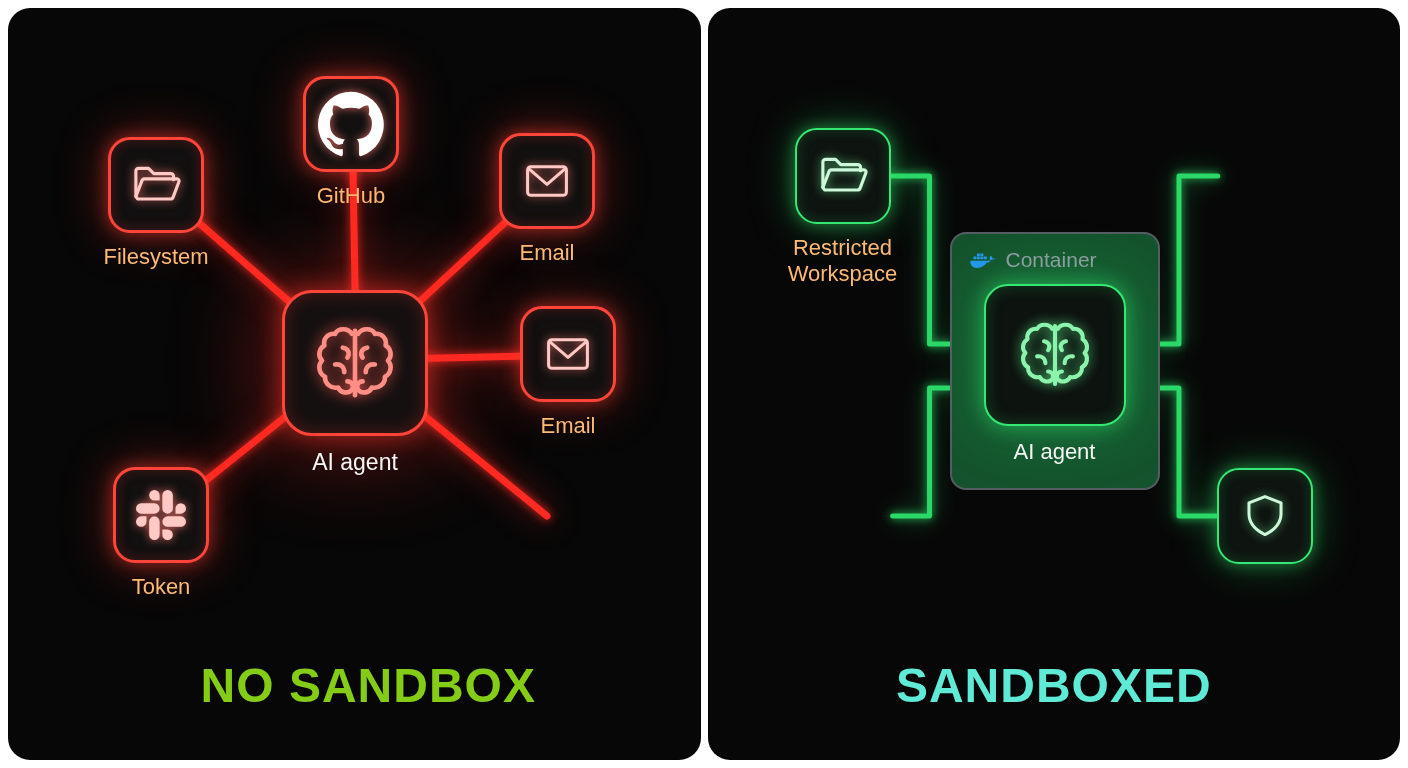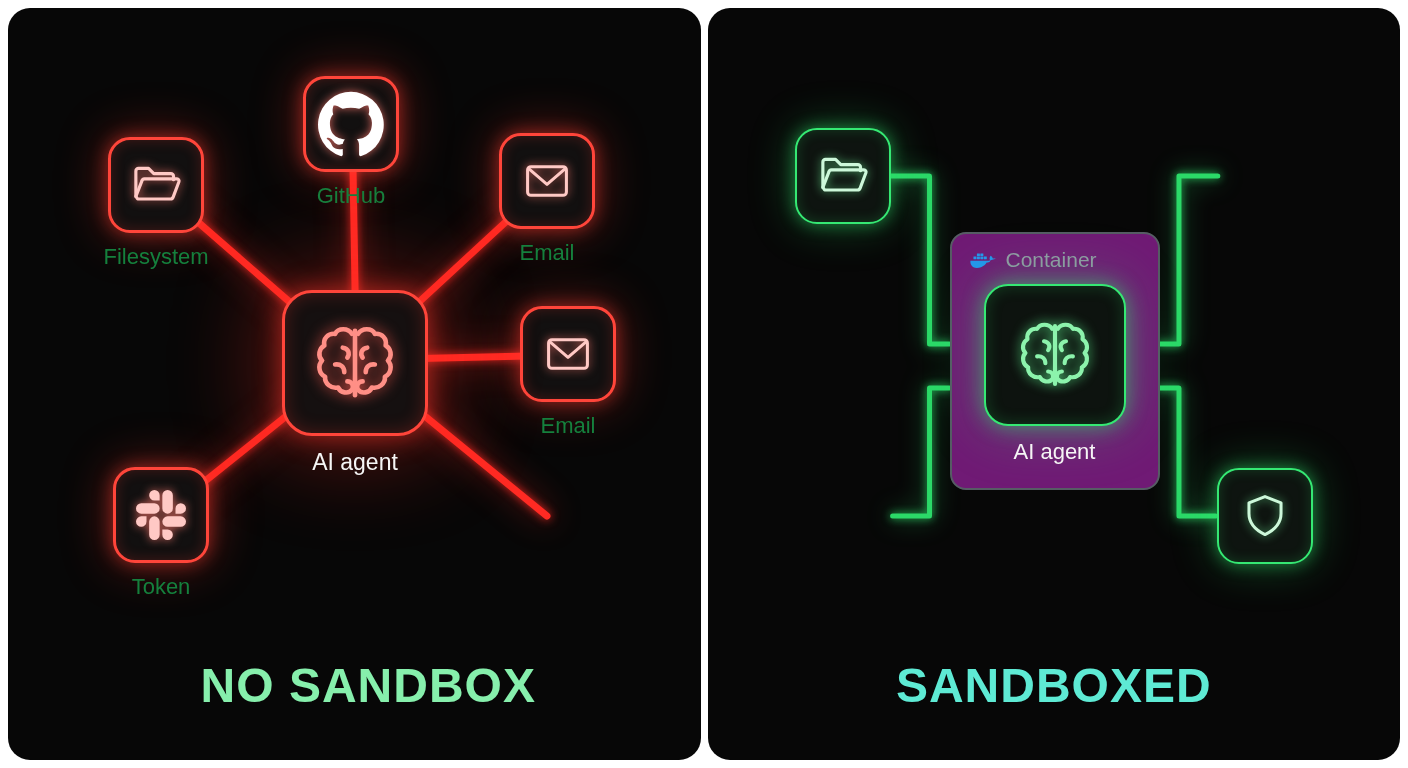--- a/index.html
+++ b/index.html
@@ -20,48 +20,48 @@
   .panel-left .nbox {
     border:3px solid #ff453a; color:#ffc9c5;
     box-shadow: 0 0 18px rgba(255,59,48,.55), 0 0 48px 6px rgba(255,59,48,.28), inset 0 0 14px rgba(255,59,48,.22);
   }
   .panel-right .nbox {
     background:#0e1410; border:2.5px solid #35e873; color:#cdf8da;
     box-shadow: 0 0 16px rgba(46,229,107,.5), 0 0 42px 5px rgba(46,229,107,.25), inset 0 0 13px rgba(46,229,107,.2);
   }
   .panel-left  .ic { filter: drop-shadow(0 0 5px rgba(255,120,110,.8)); }
   .panel-right .ic { filter: drop-shadow(0 0 5px rgba(110,240,150,.7)); }
-  .nlabel { margin-top:11px; font-size:22px; line-height:1.18; color:#15803d; }
+  .nlabel { margin-top:11px; font-size:22px; line-height:1.18; color:#fdba74; }
   .panel-left .nlabel { white-space:nowrap; }
 
   
   .center-node { position:absolute; left:267px; top:282px; width:160px; display:flex; flex-direction:column; align-items:center; }
   .center-box { width:146px; height:146px; border-radius:30px; background:#151010;
     border:3px solid #ff453a; color:#ff8f86; display:flex; align-items:center; justify-content:center;
     box-shadow: 0 0 26px rgba(255,55,45,.6), 0 0 90px 22px rgba(255,45,35,.32), inset 0 0 18px rgba(255,59,48,.25); }
   .center-box .ic { filter: drop-shadow(0 0 7px rgba(255,90,80,.9)); }
   .center-label { margin-top:13px; font-size:23px; color:#f5f5f5; }
 
   
   .container-box { position:absolute; left:242px; top:224px; width:210px; height:258px;
-    border:2px solid #565c64; border-radius:16px; background:#701a75; padding:14px 14px 0;
+    border:2px solid #565c64; border-radius:16px; background:#14532d; padding:14px 14px 0;
     display:flex; flex-direction:column; }
   .container-head { display:flex; align-items:center; gap:9px; margin:0 0 12px 4px; }
   .container-head .dlogo { width:27px; height:21px; }
   .container-title { font-size:21px; color:#939aa5; }
   .agent-box { width:142px; height:142px; margin:0 auto; border-radius:24px; background:#0d130f;
     border:2.5px solid #35e873; color:#8cf3ac; display:flex; align-items:center; justify-content:center;
     box-shadow: 0 0 20px rgba(46,229,107,.55), 0 0 52px 8px rgba(46,229,107,.25), inset 0 0 16px rgba(46,229,107,.22); }
   .agent-box .ic { filter: drop-shadow(0 0 6px rgba(90,240,140,.85)); }
   .agent-label { margin-top:13px; text-align:center; font-size:22px; color:#f5f5f5; }
 
   
   .ptitle { position:absolute; left:0; right:0; top:650px; text-align:center;
     font-size:48px; font-weight:bold; letter-spacing:1px; }
-  .ptitle.red   { color:#86efac;margin-left:28px; }
+  .ptitle.red   { color:#84cc16;margin-left:28px; }
   .ptitle.green { color:#5eead4; }
 
   .defs { position:absolute; width:0; height:0; overflow:hidden; }
 </style>
 </head>
 <body>
 
 <svg class="defs" aria-hidden="true">
   <symbol id="i-folder" viewBox="0 0 64 64">
     <g fill="none" stroke="currentColor" stroke-width="3.6" stroke-linecap="round" stroke-linejoin="round">
@@ -208,20 +208,21 @@
         <path d="M509 508H472V380H452"></path>
       </g>
     </svg>
 
     <div class="node" style="left:60px;top:120px">
       <div class="nbox">
         <svg class="ic" style="width:56px;height:56px">
             <use href="#i-folder"></use>
           </svg>
       </div>
+      <div class="nlabel">Restricted Workspace</div>
     </div>
 
 
 
     <div class="node" style="left:482px;top:460px">
       <div class="nbox">
         <svg class="ic" style="width:54px;height:54px">
             <use href="#i-shield"></use>
           </svg>
       </div>

